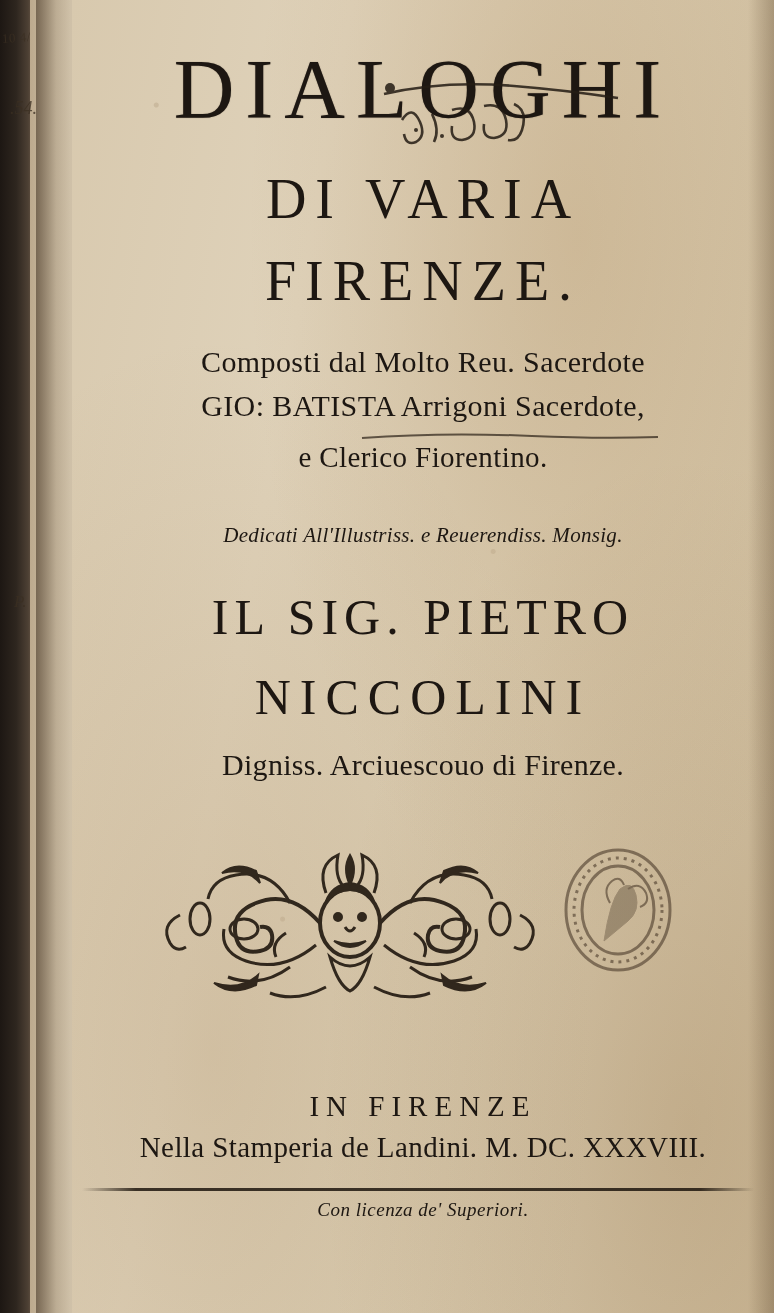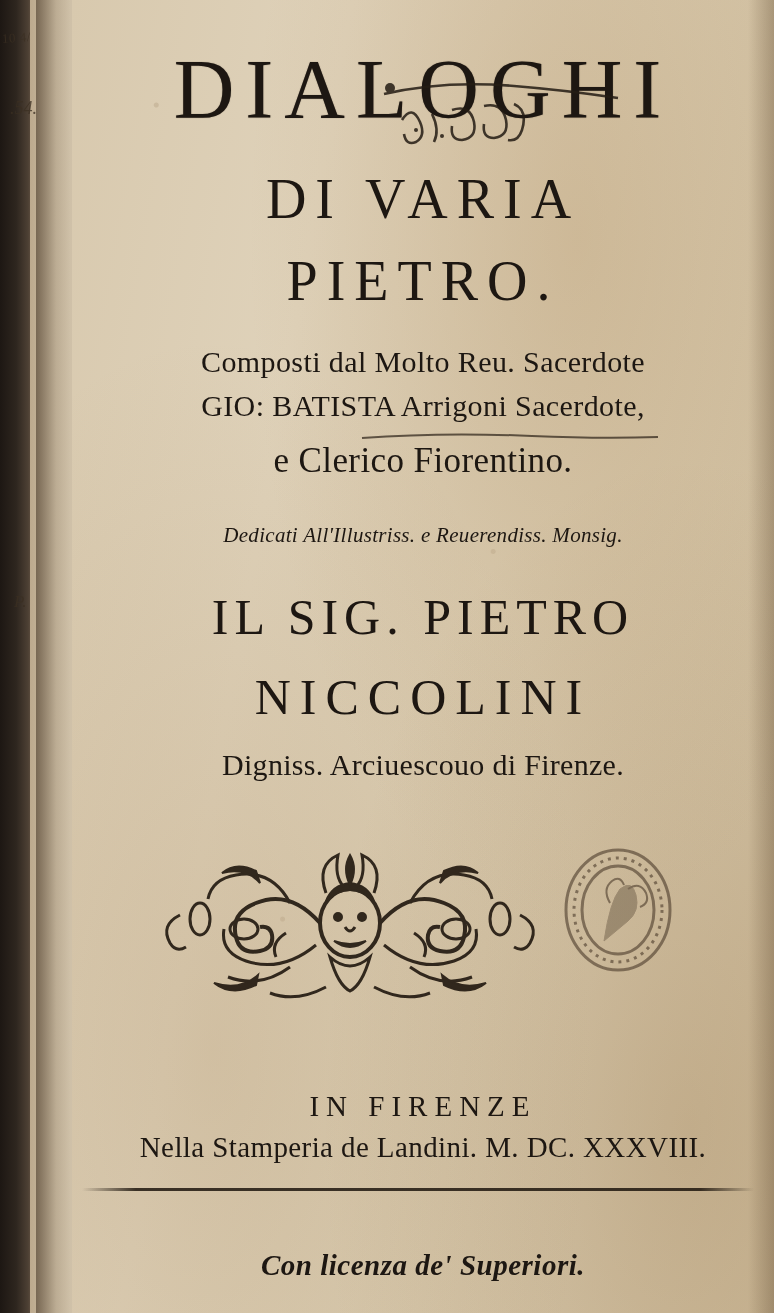--- a/index.html
+++ b/index.html
@@ -104,21 +104,21 @@
   .sub1 {
     position: absolute; left: 0; width: 702px; top: 345px;
     font-size: 30px; letter-spacing: 0.4px;
   }
   .sub2 {
     position: absolute; left: 0; width: 702px; top: 389px;
     font-size: 30px; letter-spacing: 0.4px;
   }
   .sub3 {
     position: absolute; left: 0; width: 702px; top: 441px;
-    font-size: 35px; letter-spacing: 0.4px;
+    font-size: 29px; letter-spacing: 0.4px;
   }
 
   .ded {
     position: absolute; left: 0; width: 702px; top: 523px;
     font-size: 21px; font-style: italic; letter-spacing: 0.3px;
   }
 
   .ded-name1 {
     position: absolute; left: 0; width: 702px; top: 588px;
     font-size: 50px; letter-spacing: 6px;
@@ -152,22 +152,22 @@
   .imp2 {
     position: absolute; left: 0; width: 702px; top: 1131px;
     font-size: 29px; letter-spacing: 0.4px;
   }
   .rule {
     position: absolute; left: 10px; top: 1188px;
     width: 672px; height: 3px;
     background: linear-gradient(90deg, rgba(30,22,14,0) 0%, rgba(30,22,14,0.85) 8%, rgba(30,22,14,0.85) 92%, rgba(30,22,14,0) 100%);
   }
   .imp3 {
-    position: absolute; left: 0; width: 702px; top: 1249px;
-    font-size: 29px; font-style: italic; font-weight: bold; letter-spacing: 0.5px;
+    position: absolute; left: 0; width: 702px; top: 1199px;
+    font-size: 19px; font-style: italic; font-weight: normal; letter-spacing: 0.5px;
   }
 
   
   .scribble {
     position: absolute;
     left: 380px; top: 60px;
     width: 260px; height: 110px;
     pointer-events: none;
   }
   .underline-hand {
@@ -191,21 +191,21 @@
   <div class="marg marg-p">P.</div>
 
   <div class="leaf">
     <div class="edge-dark"></div>
   </div>
 
   <div class="block">
 
     <div class="ln t1">DIALOGHI</div>
     <div class="ln t2">DI VARIA</div>
-    <div class="ln t3">PIETRO.</div>
+    <div class="ln t3">FIRENZE.</div>
 
     <div class="ln sub1">Composti dal Molto Reu. Sacerdote</div>
     <div class="ln sub2">GIO: BATISTA Arrigoni Sacerdote,</div>
     <div class="ln sub3">e Clerico Fiorentino.</div>
 
     <div class="ln ded">Dedicati All'Illustriss. e Reuerendiss. Monsig.</div>
     <div class="ln ded-name1">IL SIG. PIETRO</div>
     <div class="ln ded-name2">NICCOLINI</div>
     <div class="ln ded-title">Digniss. Arciuescouo di Firenze.</div>
 

